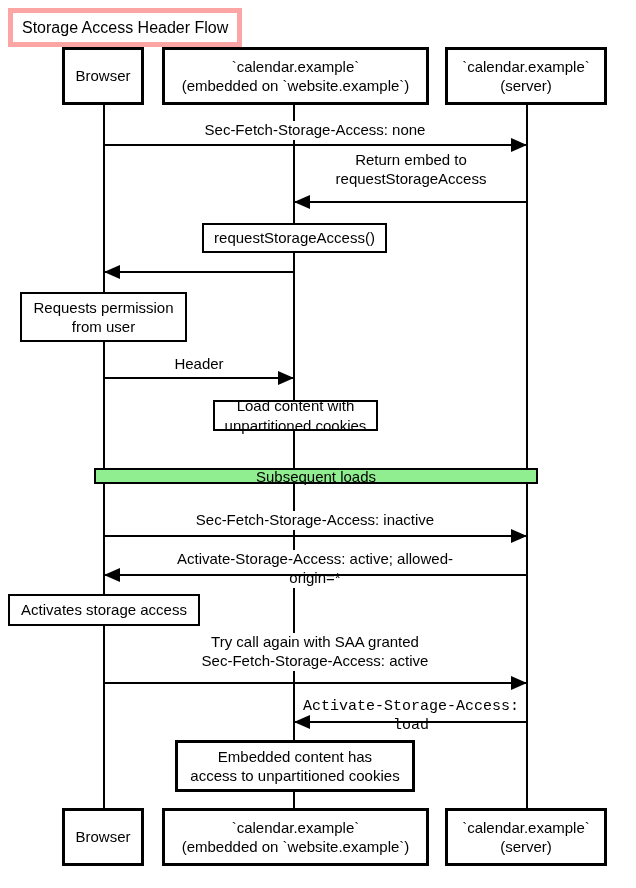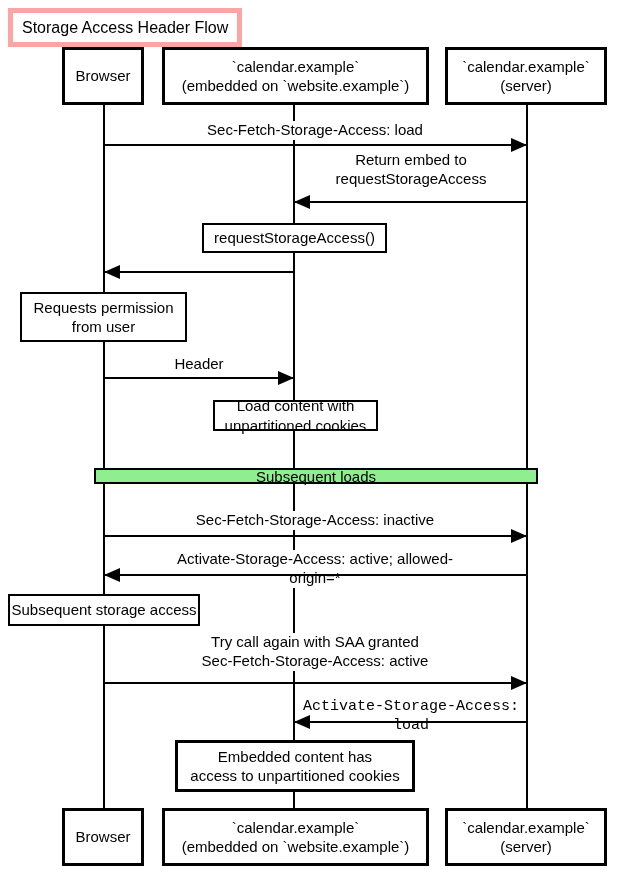--- a/index.html
+++ b/index.html
@@ -106,21 +106,21 @@
   <div class="lifeline" style="left:103px; top:105px; height:703px;"></div>
   <div class="lifeline" style="left:293px; top:105px; height:703px;"></div>
   <div class="lifeline" style="left:526px; top:105px; height:703px;"></div>
 
   <div class="participant" style="left:62px; top:47px; width:82px; height:58px;">Browser</div>
   <div class="participant" style="left:162px; top:47px; width:267px; height:58px;">`calendar.example`
 (embedded on `website.example`)</div>
   <div class="participant" style="left:445px; top:47px; width:162px; height:58px;">`calendar.example`
 (server)</div>
 
-  <div class="msg-label" style="left:315px; top:121px;">Sec-Fetch-Storage-Access: load</div>
+  <div class="msg-label" style="left:315px; top:121px;">Sec-Fetch-Storage-Access: none</div>
   <div class="msg-line" style="left:104px; top:144px; width:423px;"></div>
   <div class="tri-r" style="left:511px; top:138px;"></div>
 
   <div class="msg-label" style="left:411px; top:151px;">Return embed to
 requestStorageAccess</div>
   <div class="msg-line" style="left:294px; top:201px; width:233px;"></div>
   <div class="tri-l" style="left:294px; top:195px;"></div>
 
   <div class="note" style="left:202px; top:223px; width:185px; height:30px;">requestStorageAccess()</div>
 
@@ -140,21 +140,21 @@
   <div class="band" style="left:94px; top:468px; width:444px; height:16px; background:#90ee90;">Subsequent loads</div>
 
   <div class="msg-label" style="left:315px; top:511px;">Sec-Fetch-Storage-Access: inactive</div>
   <div class="msg-line" style="left:104px; top:535px; width:423px;"></div>
   <div class="tri-r" style="left:511px; top:529px;"></div>
 
   <div class="msg-label" style="left:315px; top:550px;">Activate-Storage-Access: active; allowed-origin=*</div>
   <div class="msg-line" style="left:104px; top:574px; width:423px;"></div>
   <div class="tri-l" style="left:104px; top:568px;"></div>
 
-  <div class="note" style="left:8px; top:594px; width:192px; height:32px;">Subsequent storage access</div>
+  <div class="note" style="left:8px; top:594px; width:192px; height:32px;">Activates storage access</div>
 
   <div class="msg-label" style="left:315px; top:633px;">Try call again with SAA granted
 Sec-Fetch-Storage-Access: active</div>
   <div class="msg-line" style="left:104px; top:682px; width:423px;"></div>
   <div class="tri-r" style="left:511px; top:676px;"></div>
 
   <div class="msg-label" style="left:411px; top:698px;font-family:Liberation Mono, monospace;">Activate-Storage-Access: load</div>
   <div class="msg-line" style="left:294px; top:721px; width:233px;"></div>
   <div class="tri-l" style="left:294px; top:715px;"></div>
 

